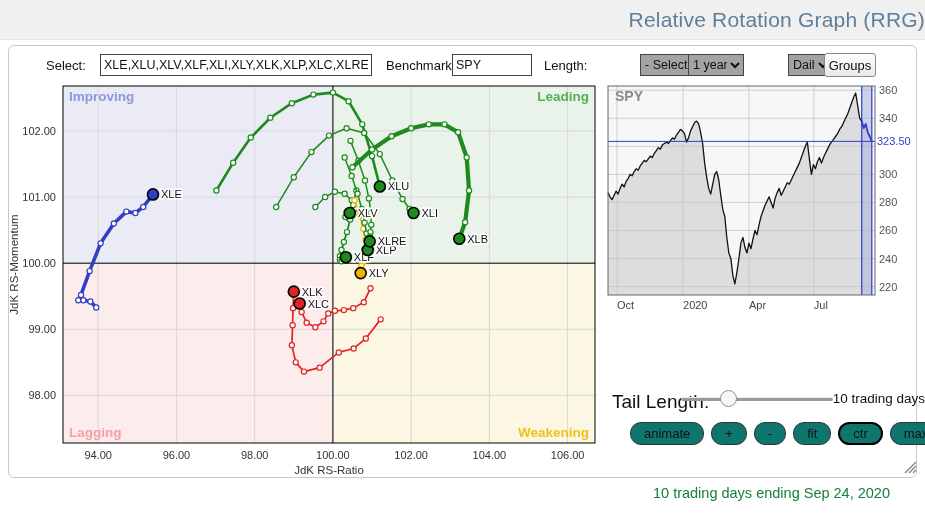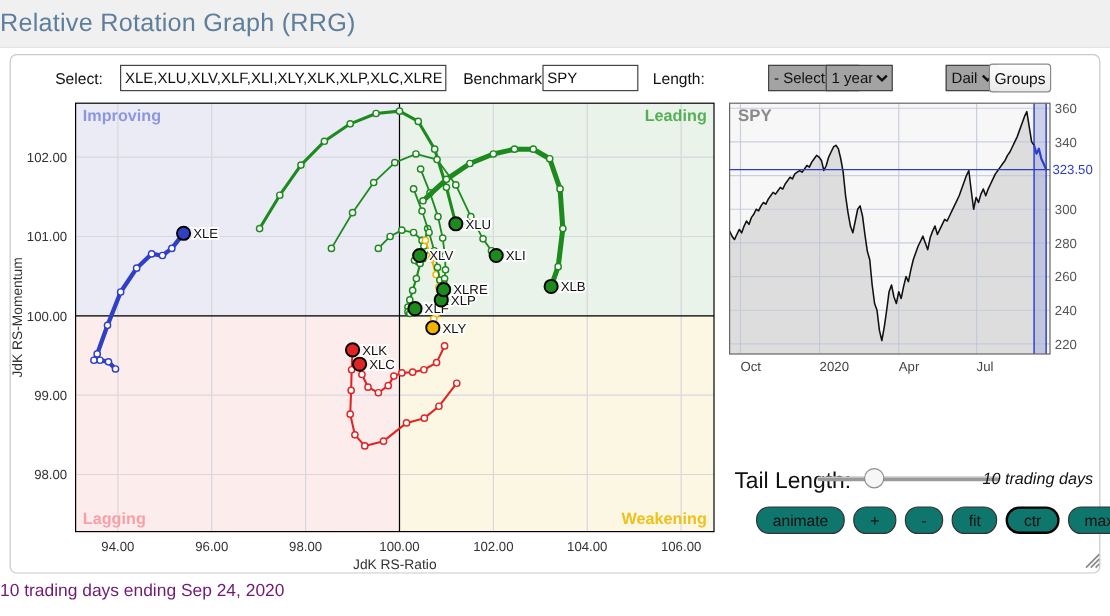--- a/index.html
+++ b/index.html
@@ -1,21 +1,21 @@
 <!DOCTYPE html>
 <html><head>
 <meta charset="utf-8">
 <style>
   * { margin:0; padding:0; box-sizing:border-box; }
   html,body { width:925px; height:513px; background:#fff; overflow:hidden;
               font-family:"Liberation Sans", sans-serif; position:relative; }
 
   .topbar { position:absolute; left:0; top:0; width:925px; height:40px;
             background:#f0f0f0; border-bottom:1px solid #e4e4e4;
-            display:flex; align-items:center; justify-content:flex-start; }
+            display:flex; align-items:center; justify-content:flex-end; }
   .topbar h1 { font-size:21px; font-weight:400; color:#5e7e9b; letter-spacing:.2px; }
 
   .panel { position:absolute; left:8px; top:45px; width:909px; height:433px;
            background:#fff; border:1px solid #c9c9c9; border-radius:6px; }
 
   .ctl-label { position:absolute; font-size:13px; color:#111; top:58px; }
   .ctl-input { position:absolute; top:54px; height:22px; border:1px solid #444;
                font-size:12.5px; padding:0 3px; color:#111; background:#fff; }
   .ctl-select { position:absolute; top:54px; height:22px; border:1px solid #444;
                 font-size:12.5px; background:#a3a3a3; color:#111;margin-left:48px; }
@@ -26,31 +26,31 @@
   #rrg-svg  { position:absolute; left:8px;  top:82px; }
   #spy-svg  { position:absolute; left:606px; top:84px; }
 
   .tail-row { position:absolute; left:0; top:0; width:925px; height:0; }
   .tail-label { position:absolute; left:612px; top:391px; font-size:19px; color:#111; }
   .slider-track { position:absolute; left:681px; top:397px; width:152px; height:4px;
                   background:#9a9a9a; border-radius:2px;
                   box-shadow:0 1px 0 rgba(255,255,255,.8) inset; }
   .slider-thumb { position:absolute; top:390px; width:17px; height:17px; background:#f6f6f6;
                   border:1px solid #8f8f8f; border-radius:50%; }
-  .tail-value { position:absolute; right:14px; top:391px; font-size:13.5px; color:#111;font-style:italic; }
+  .tail-value { position:absolute; right:0; top:391px; font-size:13.5px; color:#111; }
 
   .btn-row { position:absolute; left:630px; top:422px; display:flex; gap:7px; }
   .tool-btn { height:23px; border:1px solid #333; border-radius:11px; background:#0f766e;
               font-size:13px; color:#111; padding:0 13px; line-height:21px; }
   .tool-btn.active { border:2.5px solid #000; border-radius:12px; line-height:18px; }
 
   .resize-corner { position:absolute; left:899px; top:456px; }
 
-  .caption { position:absolute; left:0; top:485px; width:890px; text-align:left;
-             font-size:14.5px; color:#701a75; }
+  .caption { position:absolute; left:0; top:485px; width:890px; text-align:right;
+             font-size:14.5px; color:#15803d; }
 </style>
 </head>
 <body>
 
 <div class="topbar">
   <h1>Relative Rotation Graph (RRG)</h1>
 </div>
 
 <div class="panel"></div>
 

